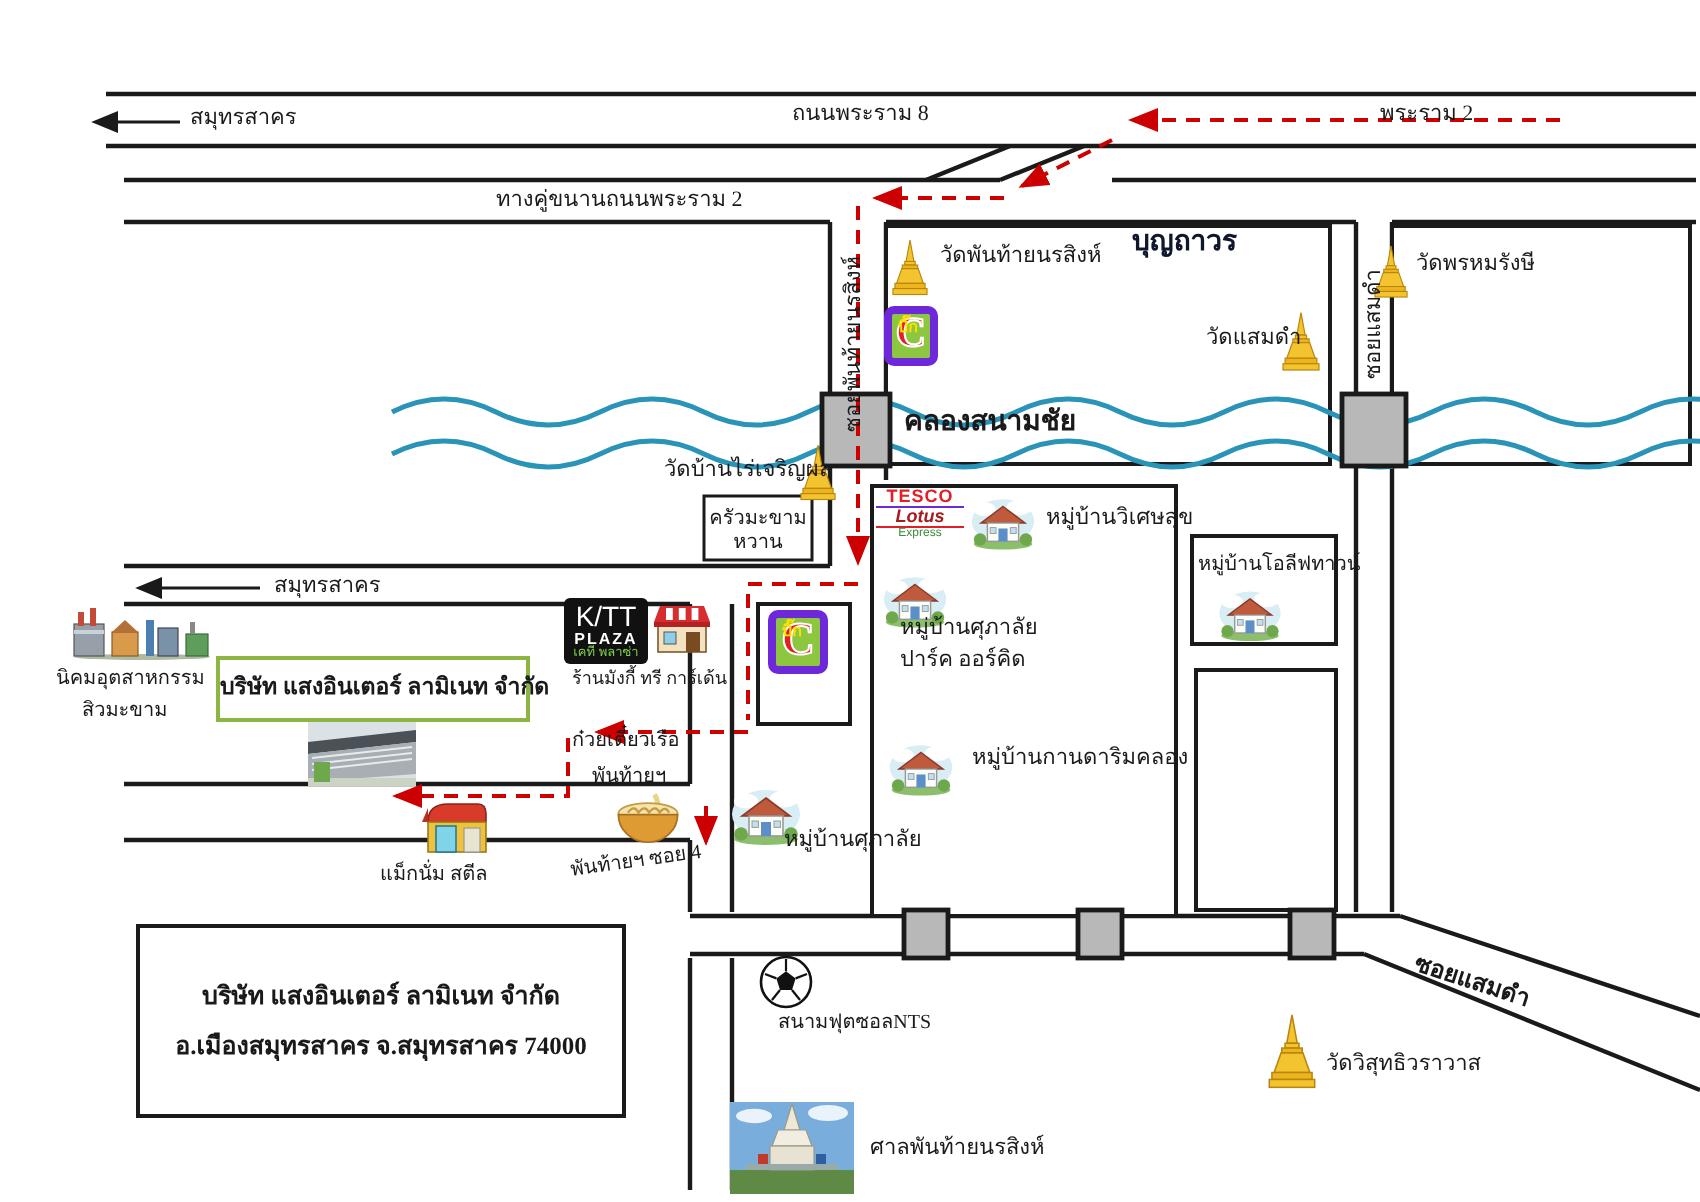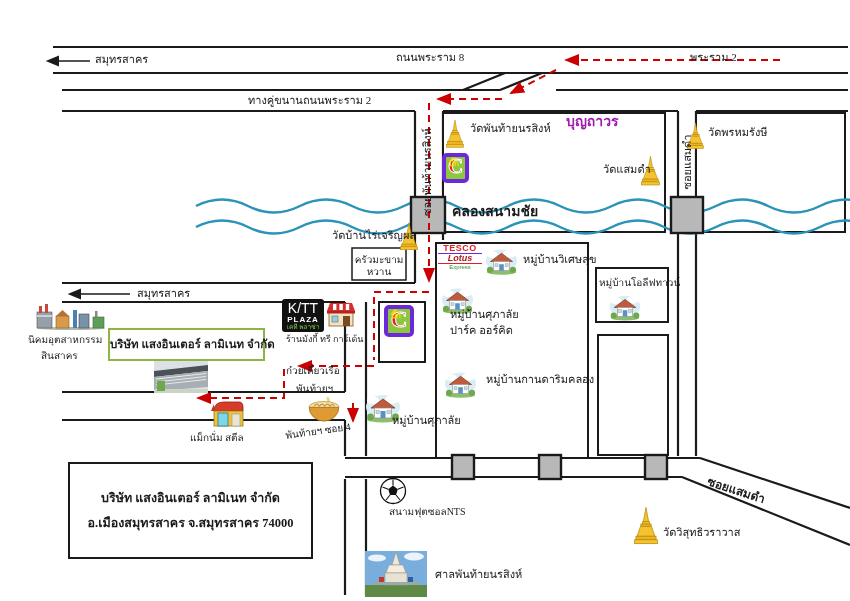--- a/index.html
+++ b/index.html
@@ -4,21 +4,21 @@
 <style>
   * { margin:0; padding:0; box-sizing:border-box; }
   html,body { background:#e9e9e9; }
   #stage { position:relative; width:850px; height:601px; background:#ffffff;
            font-family:"Liberation Serif", serif; color:#1a1a1a; overflow:hidden; margin:0 auto; }
   #base  { position:absolute; left:0; top:0; }
   .lbl   { position:absolute; white-space:nowrap; font-size:11px; line-height:1.12; color:#1a1a1a; }
   .b     { font-weight:bold; }
   .sm    { font-size:9px; }
   .xs    { font-size:10px; }
-  .red   { color:#a21caf; }
+  .red   { color:#0f172a; }
   .vrot  { transform:translate(-50%,-50%) rotate(-90deg); }
   .drot  { transform:translate(-50%,-50%) rotate(18deg); }
   .soi4r { transform:translate(-50%,-50%) rotate(-8deg); }
   svg.icon { position:absolute; overflow:visible; }
   .greenbox { position:absolute; left:108px; top:328px; width:157px; height:33px;
               border:2.5px solid #8DB544; background:#fff; text-align:center;
               font-size:11.5px; font-weight:bold; line-height:28px; white-space:nowrap; }
   .addrbox  { position:absolute; left:68px; top:462px; width:245px; height:97px;
               border:2.5px solid #1a1a1a; background:#fff; display:flex; flex-direction:column;
               justify-content:center; gap:5px; text-align:center; font-weight:bold; font-size:12.5px; }
@@ -329,21 +329,21 @@
   <div class="lbl xs" style="left:379px;top:254px;transform:translateX(-50%)">ครัวมะขาม</div>
   <div class="lbl xs" style="left:379px;top:266px;transform:translateX(-50%)">หวาน</div>
   <div class="lbl" style="left:663px;top:526px">วัดวิสุทธิวราวาส</div>
   <div class="lbl" style="left:435px;top:568px">ศาลพันท้ายนรสิงห์</div>
   <div class="lbl sm" style="left:389px;top:506px;font-size:10px">สนามฟุตซอลNTS</div>
   <div class="lbl sm" style="left:286px;top:365px;font-size:10px">ก๋วยเตี๋ยวเรือ</div>
   <div class="lbl sm" style="left:296px;top:383px;font-size:10px">พันท้ายฯ</div>
   <div class="lbl sm" style="left:190px;top:432px;font-size:10px">แม็กนั่ม สตีล</div>
   <div class="lbl sm" style="left:286px;top:334px;font-size:9px">ร้านมังกี้ ทรี การ์เด้น</div>
   <div class="lbl sm" style="left:28px;top:334px;font-size:10px">นิคมอุตสาหกรรม</div>
-  <div class="lbl sm" style="left:41px;top:350px;font-size:10px">สินสาคร</div>
+  <div class="lbl sm" style="left:41px;top:350px;font-size:10px">สิวมะขาม</div>
 
   <div class="lbl" style="left:523px;top:253px">หมู่บ้านวิเศษสุข</div>
   <div class="lbl" style="left:450px;top:308px">หมู่บ้านศุภาลัย</div>
   <div class="lbl" style="left:450px;top:324px">ปาร์ค ออร์คิด</div>
   <div class="lbl" style="left:486px;top:373px">หมู่บ้านกานดาริมคลอง</div>
   <div class="lbl" style="left:392px;top:414px">หมู่บ้านศุภาลัย</div>
   <div class="lbl sm" style="left:599px;top:277px;font-size:10px">หมู่บ้านโอลีฟทาวน์</div>
 
   <div class="greenbox">
     <span>บริษัท แสงอินเตอร์ ลามิเนท จำกัด</span>

